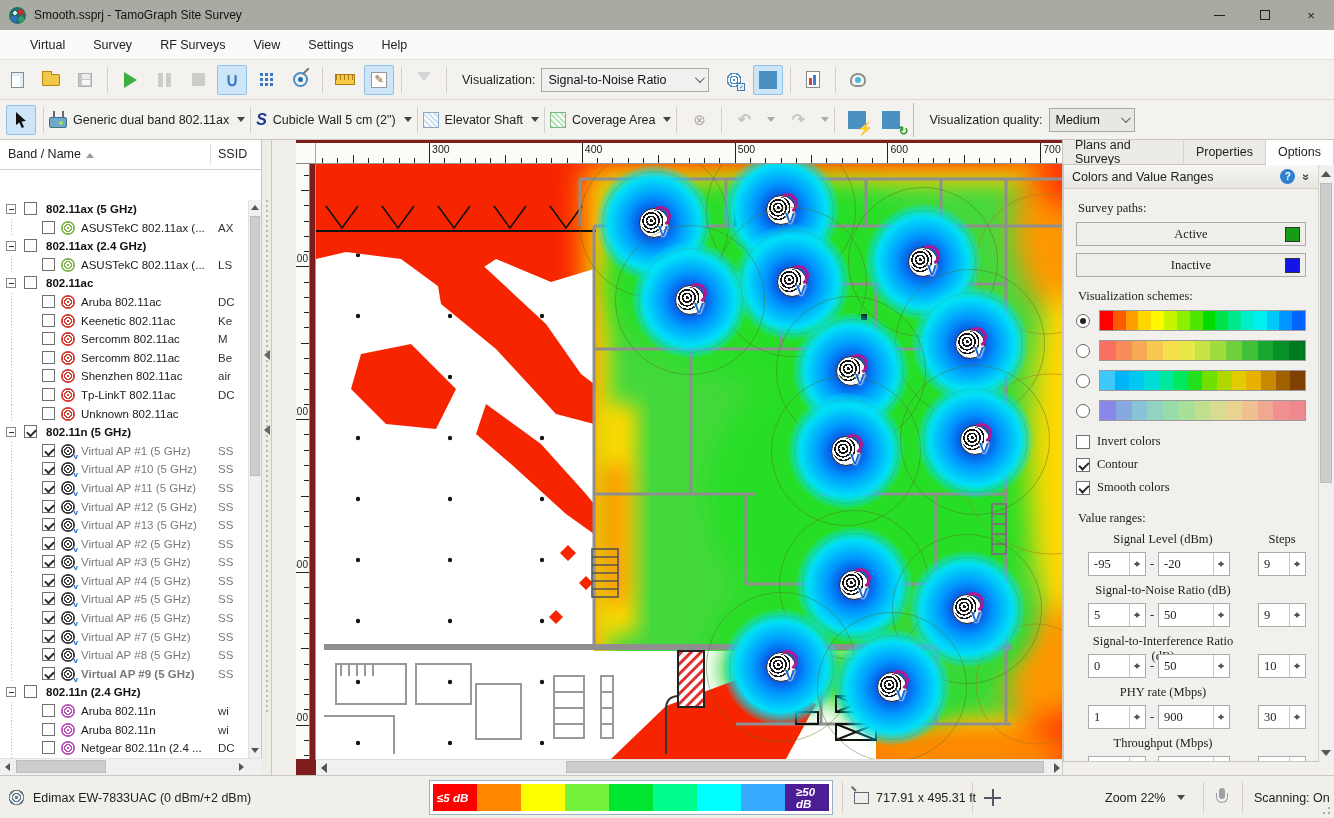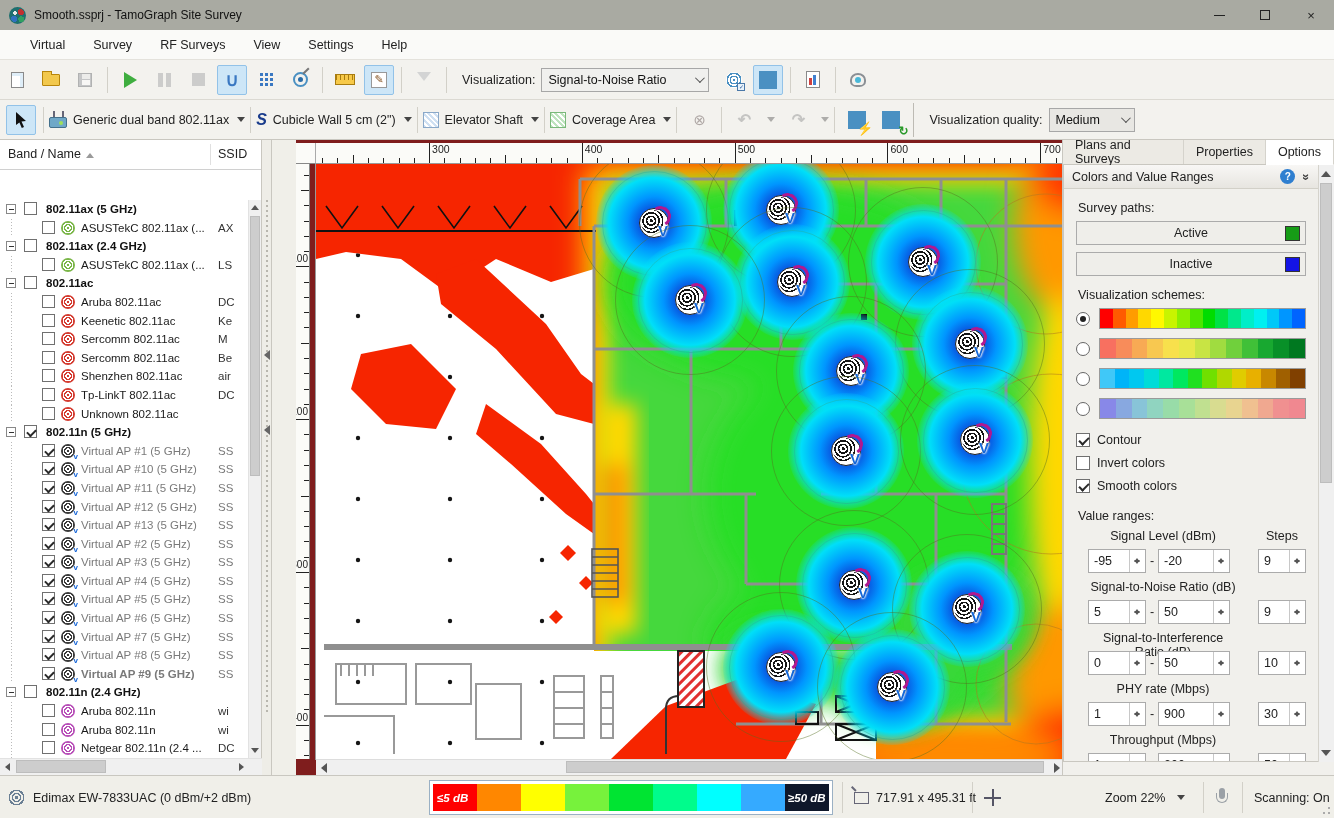--- a/index.html
+++ b/index.html
@@ -144,21 +144,21 @@
 
   
   .right-panel { position:absolute; left:1062px; top:0; width:272px; height:635px; background:#f1f0ec; border-left:1px solid #c9c7c0; }
   .rtabs { height:25px; display:flex; background:#eceae4; border-bottom:1px solid #c9c7c0; }
   .rtab { padding:0 12px; display:flex; align-items:center; font-size:12.5px; color:#222; border-right:1px solid #d5d3cc; background:#eceae4; }
   .rtab.active { background:#fff; border-bottom:1px solid #fff; margin-bottom:-1px; font-weight:normal; }
   .rp-body { position:absolute; left:0; top:25px; width:256px; height:597px; overflow:hidden; border:1px solid #c9c7c0; border-top:none; background:#f1f0ec; }
   .rp-section-hdr { height:24px; background:linear-gradient(#f8f7f5, #e7e5e0); border-bottom:1px solid #d2d0c8; display:flex; align-items:center; padding:0 8px; font-size:12.5px; color:#222; }
   .help-ic { width:15px; height:15px; border-radius:50%; background:#2f7fd0; color:#fff; font-size:10px; font-weight:bold; display:flex; align-items:center; justify-content:center; margin-left:auto; }
   .dblchev { margin-left:8px; color:#444; font-size:12px; transform:rotate(90deg); font-weight:bold; }
-  .rp-content { padding:8px 12px 0 12px; font-size:12.5px; color:#222; }
+  .rp-content { padding:8px 12px 0 12px; font-size:12.5px; color:#222;font-family:Liberation Serif, serif; }
   .rp-label { margin:4px 0 6px 2px; }
   .path-btn { position:relative; height:24px; background:#efeeea; border:1px solid #ababab; display:flex; align-items:center; justify-content:center; margin-bottom:7px; font-size:12.5px; }
   .path-swatch { position:absolute; right:5px; top:4px; width:15px; height:15px; border:1px solid #333; }
   .scheme-row { display:flex; align-items:center; margin-bottom:9px; }
   .radio { width:14px; height:14px; border:1px solid #666; border-radius:50%; background:#fff; position:relative; margin-right:9px; flex:none; }
   .radio.on::after { content:""; position:absolute; left:3px; top:3px; width:6px; height:6px; background:#222; border-radius:50%; }
   .scheme-bar { flex:1; height:21px; border:1px solid #9a9a9a; display:flex; }
   .scheme-bar i { flex:1; display:block; }
   .chk-row { display:flex; align-items:center; height:23px; }
   .chk { width:14px; height:14px; border:1px solid #707070; background:#fff; position:relative; margin-right:7px; flex:none; }
@@ -1059,26 +1059,26 @@
                   <i style="background: rgb(232, 212, 144);"></i>
                   <i style="background: rgb(240, 192, 144);"></i>
                   <i style="background: rgb(240, 168, 144);"></i>
                   <i style="background: rgb(240, 144, 144);"></i>
                   <i style="background: rgb(240, 136, 144);"></i>
                 </div>
               </div>
             </div>
           <div id="viz-checks" style="margin-top:8px;">
               <div class="chk-row">
+                <span class="chk"></span>
+                <span>Invert colors</span>
+              </div>
+              <div class="chk-row">
                 <span class="chk on"></span>
                 <span>Contour</span>
-              </div>
-              <div class="chk-row">
-                <span class="chk"></span>
-                <span>Invert colors</span>
               </div>
               <div class="chk-row">
                 <span class="chk on"></span>
                 <span>Smooth colors</span>
               </div>
             </div>
           <div class="rp-label" style="margin-top:12px;">Value ranges:</div>
           <div id="ranges">
               <div class="vr-group">
                 <div class="vr-head">
@@ -1199,21 +1199,21 @@
     </div>
     <div class="legend" id="legend">
         <i style="background: rgb(255, 0, 0); padding-left: 4px;">≤5 dB</i>
         <i style="background: rgb(255, 135, 0);"></i>
         <i style="background: rgb(255, 255, 0);"></i>
         <i style="background: rgb(119, 242, 60);"></i>
         <i style="background: rgb(0, 228, 50);"></i>
         <i style="background: rgb(0, 252, 140);"></i>
         <i style="background: rgb(0, 255, 255);"></i>
         <i style="background: rgb(53, 170, 255);"></i>
-        <i style="background: #0f172a; padding-left: 3px;">≥50 dB</i>
+        <i style="background: #4c1d95; padding-left: 11px;">≥50 dB</i>
       </div>
     <div class="sb-sep" style="left:842px;"></div>
     <div class="sb-item" style="left:854px;">
       <span class="size-ic"></span>
       <span>717.91 x 495.31 ft</span>
     </div>
     <div class="sb-sep" style="left:972px;"></div>
     <div class="sb-item" style="left:984px;">
         <span class="move-ic"></span>
       </div>

